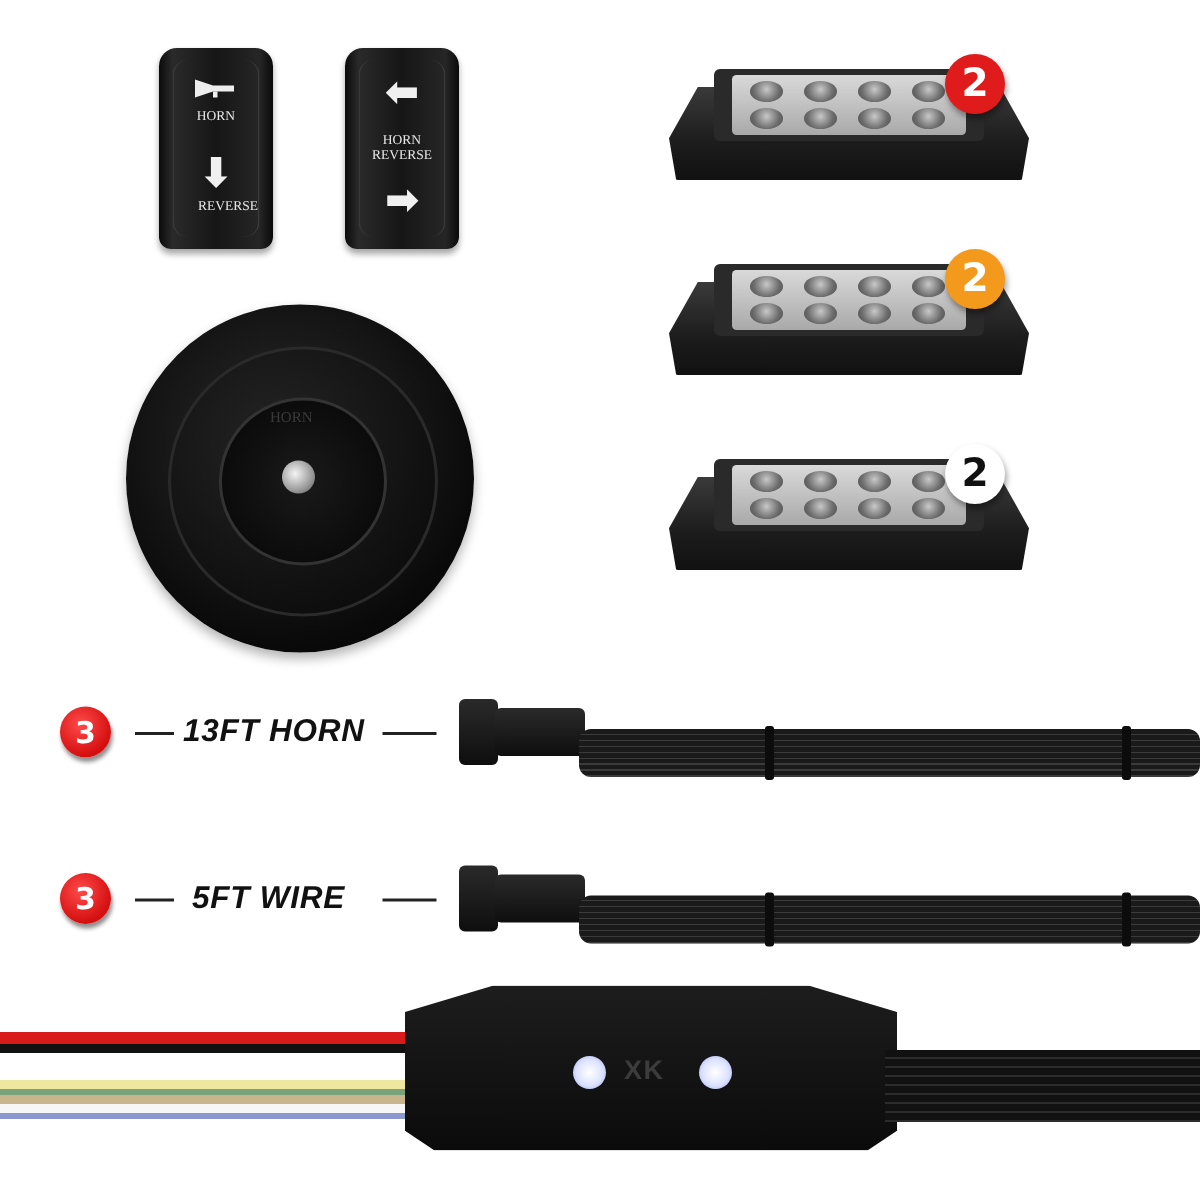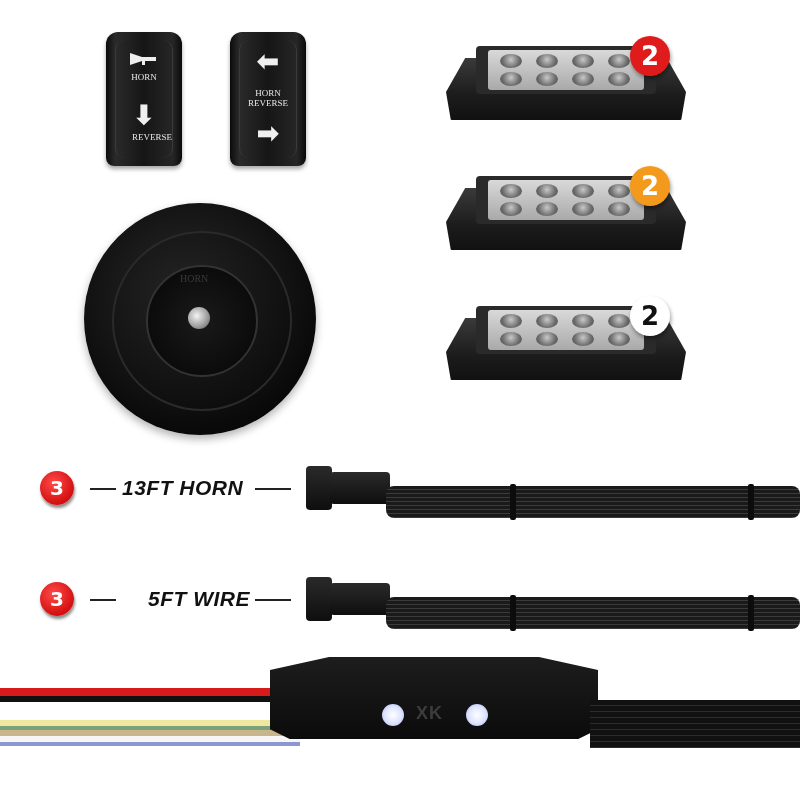--- a/index.html
+++ b/index.html
@@ -25,21 +25,21 @@
     font-weight:bold;font-size:26px;box-shadow:1px 3px 4px rgba(0,0,0,.4);font-family:"DejaVu Sans",sans-serif;}
   
   .num{position:absolute;width:34px;height:34px;border-radius:50%;background:radial-gradient(circle at 40% 35%,#ff4a4a,#d40f0f 70%);
     color:#fff;font-weight:bold;font-size:20px;display:flex;align-items:center;justify-content:center;box-shadow:1px 3px 3px rgba(0,0,0,.45);font-family:"DejaVu Sans",sans-serif;}
   .wire-label{position:absolute;font-style:italic;font-weight:bold;font-size:21px;color:#111;letter-spacing:0.5px;}
   .dash{position:absolute;height:2px;background:#222;}
   .connector{position:absolute;background:linear-gradient(180deg,#2a2a2a,#0e0e0e);border-radius:4px;}
   .bundle{position:absolute;background:repeating-linear-gradient(180deg,#1a1a1a 0 3px,#3b3b3b 3px 4px);border-radius:8px;}
   .tie{position:absolute;width:6px;background:#0c0c0c;border-radius:2px;}
   
-  .ctrl{position:absolute;left:270px;top:657px;width:328px;height:82px;background:linear-gradient(180deg,#1d1d1d,#0b0b0b);
+  .ctrl{position:absolute;left:270px;top:657px;width:328px;height:110px;background:linear-gradient(180deg,#1d1d1d,#0b0b0b);
     clip-path:polygon(18% 0,82% 0,100% 16%,100% 88%,94% 100%,6% 100%,0 88%,0 16%);}
   .lwire{position:absolute;left:0;height:6px;}
   .rbundle{position:absolute;left:590px;top:700px;width:210px;height:48px;background:repeating-linear-gradient(180deg,#111 0 5px,#2c2c2c 5px 6px);}
   .ctrl-led{position:absolute;width:22px;height:22px;border-radius:50%;background:radial-gradient(circle,#ffffff,#dde3ff 55%,#9aa6e8);}
 </style>
 </head>
 <body>
 
 <div class="switch" style="left:106px;top:32px;">
   <div class="abs" style="left:22px;top:18px;width:32px;height:18px;">
@@ -117,21 +117,21 @@
 <div class="wire-label" style="left:122px;top:476px;">13FT HORN</div>
 <div class="dash" style="left:255px;top:488px;width:36px;"></div>
 <div class="connector" style="left:306px;top:466px;width:26px;height:44px;"></div>
 <div class="connector" style="left:330px;top:472px;width:60px;height:32px;"></div>
 <div class="bundle" style="left:386px;top:486px;width:414px;height:32px;"></div>
 <div class="tie" style="left:510px;top:484px;height:36px;"></div>
 <div class="tie" style="left:748px;top:484px;height:36px;"></div>
 
 <div class="num" style="left:40px;top:582px;">3</div>
 <div class="dash" style="left:90px;top:599px;width:26px;"></div>
-<div class="wire-label" style="left:128px;top:587px;margin-left:20px;">5FT WIRE</div>
+<div class="wire-label" style="left:128px;top:587px;">5FT WIRE</div>
 <div class="dash" style="left:255px;top:599px;width:36px;"></div>
 <div class="connector" style="left:306px;top:577px;width:26px;height:44px;"></div>
 <div class="connector" style="left:330px;top:583px;width:60px;height:32px;"></div>
 <div class="bundle" style="left:386px;top:597px;width:414px;height:32px;"></div>
 <div class="tie" style="left:510px;top:595px;height:36px;"></div>
 <div class="tie" style="left:748px;top:595px;height:36px;"></div>
 
 <div class="lwire" style="top:688px;width:290px;background:#d81a1a;height:8px;"></div>
 <div class="lwire" style="top:696px;width:290px;background:#111;height:6px;"></div>
 <div class="lwire" style="top:720px;width:300px;background:#efe6a0;"></div>

